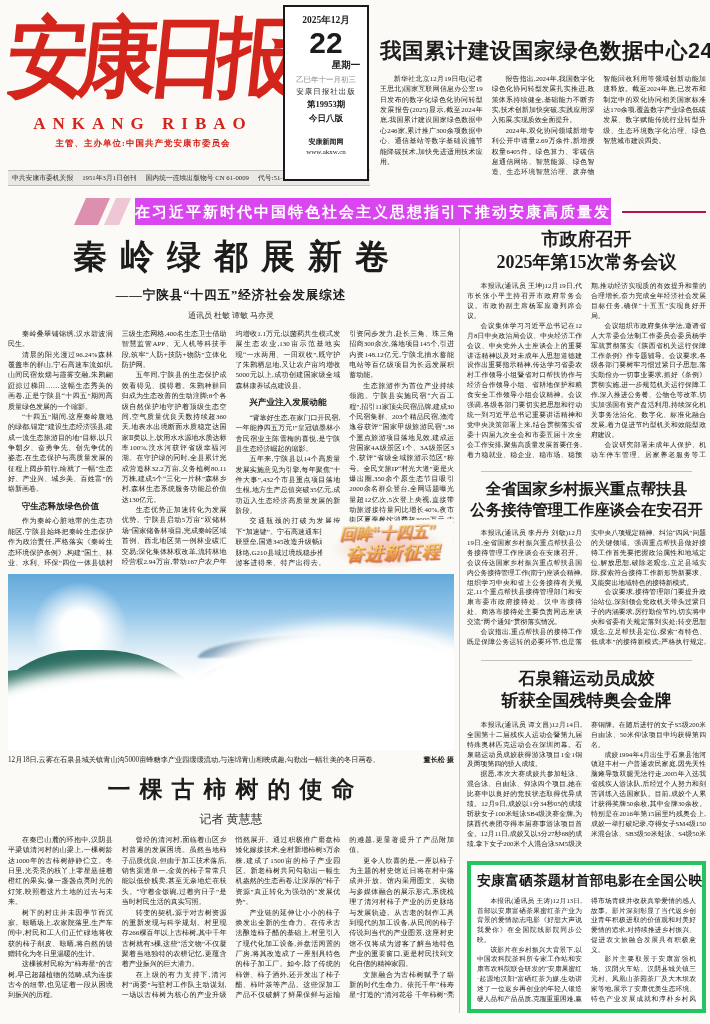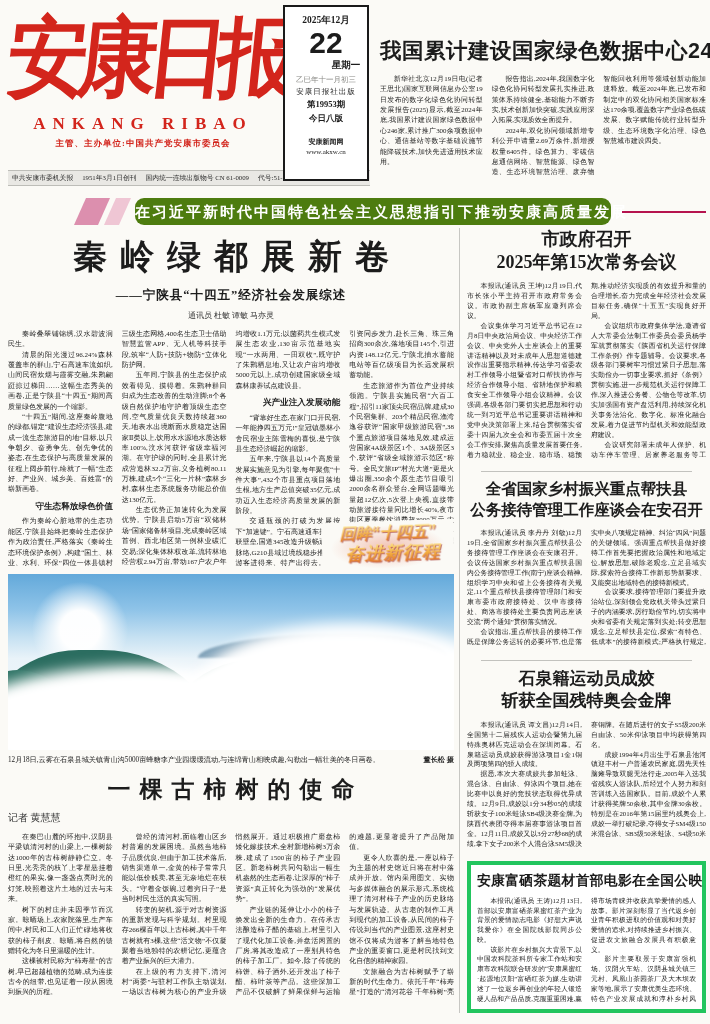--- a/index.html
+++ b/index.html
@@ -64,21 +64,21 @@
   .lead-h1 { font-size:34px; font-weight:900; text-align:center; letter-spacing:13px; white-space:nowrap; padding-left:13px; }
   .lead-sub { font-size:12.5px; text-align:center; margin-top:7px; font-weight:700; letter-spacing:1px; }
   .lead-by { font-size:8px; text-align:center; margin-top:6px; color:#333; }
   .article-wrap { position:relative; margin-top:8px; }
   .cols4 {
     column-count:4; column-gap:9px; height:240px; overflow:hidden; column-fill:auto;
     font-size:7px; line-height:1.48; text-align:justify; color:#222;
   }
   .cols4 p, .cols3 p, .cols2 p { text-indent:2em; }
   p.subhead {
-    text-indent:0; text-align:right; font-weight:700; font-size:8.6px;
+    text-indent:0; text-align:center; font-weight:700; font-size:8.6px;
     font-family:"Liberation Sans","DejaVu Sans",sans-serif; margin:5px 0 4px;
   }
   
   .badge {
     position:absolute; right:0; bottom:-4px; width:132px; height:52px; background:#fbfaf6;
     transform:rotate(-2deg); text-align:center; padding-top:2px;
   }
   .badge::before {
     content:""; position:absolute; left:8px; top:4px; width:116px; height:44px;
     background:radial-gradient(ellipse at 50% 50%, rgba(221,66,28,0.30), rgba(221,66,28,0) 70%);
@@ -117,21 +117,21 @@
   .c3 { right:-50px; bottom:-14px; width:310px; height:140px; }
   .c4 { right:-10px; top:78px; width:270px; height:66px; opacity:.95; }
   .c5 { left:50px; top:104px; width:190px; height:48px; opacity:.9; }
   .c6 { left:-30px; top:118px; width:200px; height:60px; opacity:.92; }
   .photo-caption { display:flex; justify-content:space-between; gap:22px;
     font-size:7.2px; margin-top:5px; color:#222; }
   .photo-credit { white-space:nowrap; font-weight:700; }
   
   .bottom-story { margin-top:9px; }
   .bottom-h2 { font-size:23px; font-weight:900; text-align:center; letter-spacing:9px; padding-left:9px; }
-  .bottom-by { font-size:10px; text-align:left; margin-top:6px; color:#333; }
+  .bottom-by { font-size:12px; text-align:center; margin-top:6px; color:#333; }
   .bottom-story .cols4 { height:172px; margin-top:7px; }
   
   .sidebar { position:absolute; left:459px; top:228px; width:247px;
     border-left:1px solid #c7c7c3; padding-left:7px; }
   .sb-art { position:relative; }
   .sb-h { text-align:center; font-weight:900; white-space:nowrap;
     font-family:"Liberation Serif","DejaVu Serif",serif; }
   .art1 .sb-h { font-size:18px; line-height:1.28; }
   .art2 .sb-h { font-size:15.5px; line-height:1.35; }
   .art3 .sb-h { font-size:17px; line-height:1.32; }
@@ -179,21 +179,21 @@
     <div class="cols3">
         <p>新华社北京12月19日电(记者 王思北)国家互联网信息办公室19日发布的数字化绿色化协同转型发展报告(2025)显示,截至2024年底,我国累计建设国家绿色数据中心246家,累计推广300余项数据中心、通信基站等数字基础设施节能降碳技术,加快先进适用技术应用。</p>
         <p>报告指出,2024年,我国数字化绿色化协同转型发展扎实推进,政策体系持续健全,基础能力不断夯实,技术创新加快突破,实践应用深入拓展,实现质效全面提升。</p>
         <p>2024年,双化协同领域新增专利公开申请量2.69万余件,新增授权量6405件。绿色算力、零碳信息通信网络、智慧能源、绿色智造、生态环境智慧治理、废弃物智能回收利用等领域创新动能加速释放。截至2024年底,已发布和制定中的双化协同相关国家标准达170余项,覆盖数字产业绿色低碳发展、数字赋能传统行业转型升级、生态环境数字化治理、绿色智慧城市建设四类。</p>
       </div>
   </div>
 
   <div class="slogan-row">
     <div class="stripe s1"></div>
     <div class="stripe s2"></div>
-    <div class="slogan-box" style="background:#4d7c0f;border-radius:9px;">在习近平新时代中国特色社会主义思想指引下推动安康高质量发展</div>
+    <div class="slogan-box" style="background:#d946ef;">在习近平新时代中国特色社会主义思想指引下推动安康高质量发展</div>
     <div class="slogan-tail" style="background:#b5134e;"></div>
   </div>
 
   <div class="main-left">
     <div class="lead-h1">秦岭绿都展新卷</div>
     <div class="lead-sub">——宁陕县“十四五”经济社会发展综述</div>
     <div class="lead-by">通讯员 杜敏 谭敏 马亦灵</div>
 
     <div class="article-wrap">
       <div class="cols4">

